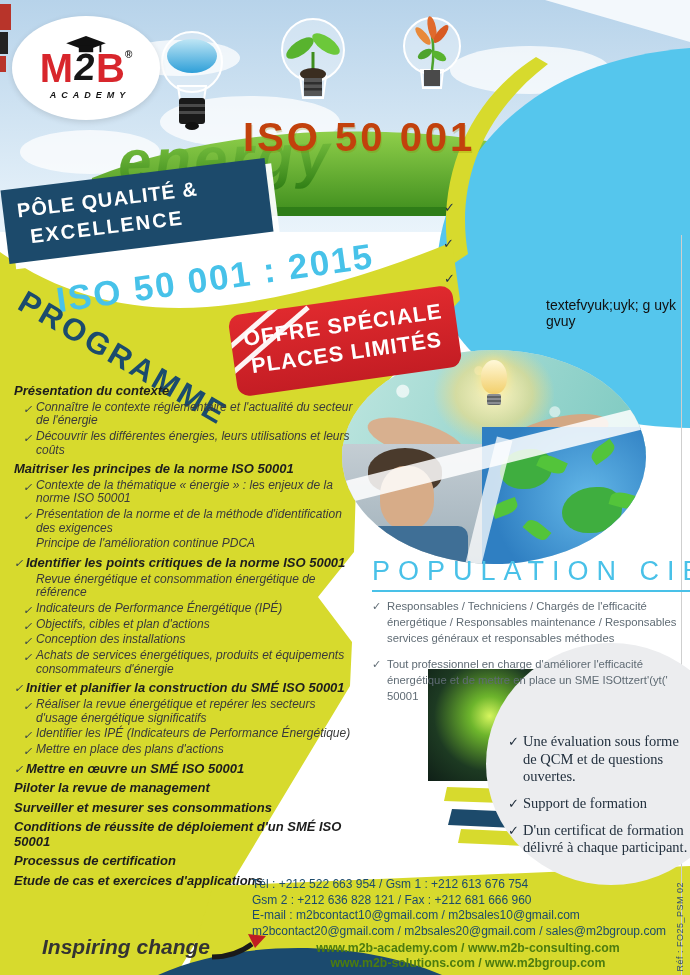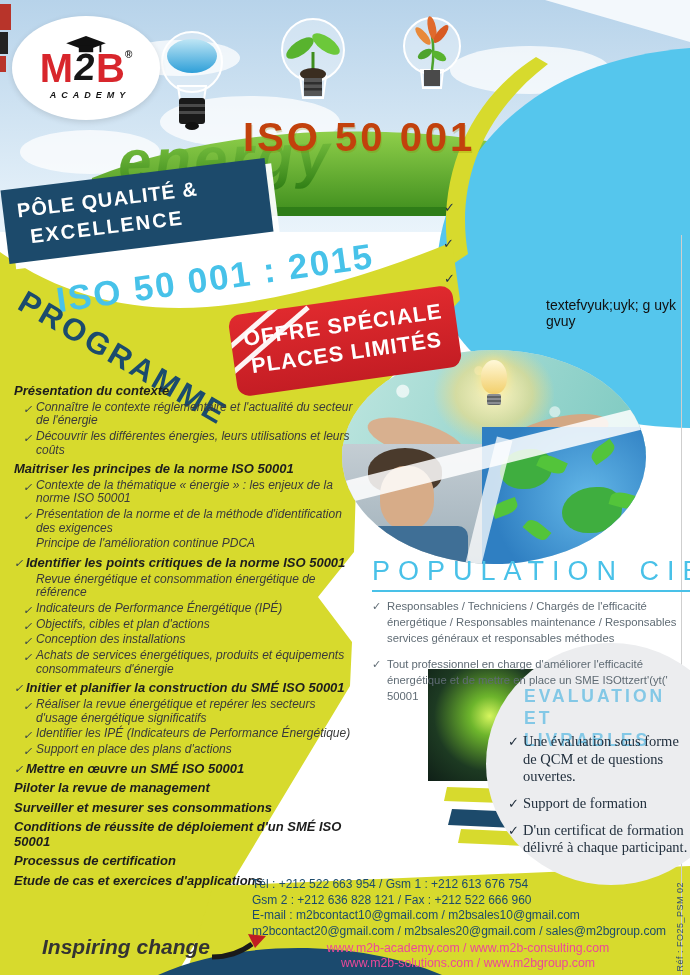--- a/index.html
+++ b/index.html
@@ -110,22 +110,22 @@
               line-height:1.25;z-index:6;}
   .eval-items{left:508px;top:733px;width:182px;z-index:6;font-family:"Liberation Serif",serif;}
   .eval-i{position:relative;font-size:14.5px;color:#22303e;line-height:1.22;padding-left:15px;
           margin-bottom:9px;}
   .eval-i .ck{position:absolute;left:0;top:1px;font-size:13px;color:#22303e;}
 
   
   .tagline{left:42px;top:934px;font:italic 600 21px "Liberation Sans",sans-serif;color:#333;z-index:6;
            display:flex;align-items:center;justify-content:center;}
   .contacts{left:252px;top:877px;width:420px;font-size:12px;color:#1c4a6b;line-height:15.5px;z-index:6;}
-  .websites{left:268px;top:941px;width:400px;text-align:center;font-size:12.3px;font-weight:normal;
-            color:#ec4899;line-height:15px;z-index:6;}
+  .websites{left:268px;top:941px;width:400px;text-align:center;font-size:12.3px;font-weight:bold;
+            color:#4d7c0f;line-height:15px;z-index:6;}
   .ref{right:5px;top:882px;writing-mode:vertical-rl;transform:rotate(180deg);font-size:9px;
        color:#35506b;z-index:6;letter-spacing:.5px;}
   .edge-line{left:681px;top:235px;width:1px;height:740px;background:#cfcfcf;z-index:2;}
 </style>
 </head>
 <body>
 
 <div class="page">
 
   <svg id="bg" width="690" height="975" viewBox="0 0 690 975">
@@ -292,57 +292,53 @@
       <div class="prog-i"><span>Principe de l'amélioration continue PDCA</span></div>
       <div class="prog-h ckd"><span class="ck">✓</span><span>Identifier les points critiques de la norme ISO 50001</span></div>
       <div class="prog-i"><span>Revue énergétique et consommation énergétique de référence</span></div>
       <div class="prog-i"><span class="ck">✓</span><span>Indicateurs de Performance Énergétique (IPÉ)</span></div>
       <div class="prog-i"><span class="ck">✓</span><span>Objectifs, cibles et plan d'actions</span></div>
       <div class="prog-i"><span class="ck">✓</span><span>Conception des installations</span></div>
       <div class="prog-i"><span class="ck">✓</span><span>Achats de services énergétiques, produits et équipements consommateurs d'énergie</span></div>
       <div class="prog-h ckd"><span class="ck">✓</span><span>Initier et planifier la construction du SMÉ ISO 50001</span></div>
       <div class="prog-i"><span class="ck">✓</span><span>Réaliser la revue énergétique et repérer les secteurs d'usage énergétique significatifs</span></div>
       <div class="prog-i"><span class="ck">✓</span><span>Identifier les IPÉ (Indicateurs de Performance Énergétique)</span></div>
-      <div class="prog-i"><span class="ck">✓</span><span>Support en place des plans d'actions</span></div>
+      <div class="prog-i"><span class="ck">✓</span><span>Mettre en place des plans d'actions</span></div>
       <div class="prog-h ckd"><span class="ck">✓</span><span>Mettre en œuvre un SMÉ ISO 50001</span></div>
       <div class="prog-h"><span>Piloter la revue de management</span></div>
       <div class="prog-h"><span>Surveiller et mesurer ses consommations</span></div>
       <div class="prog-h"><span>Conditions de réussite de déploiement d'un SMÉ ISO 50001</span></div>
       <div class="prog-h"><span>Processus de certification</span></div>
       <div class="prog-h"><span>Etude de cas et exercices d'applications</span></div>
     </div>
 
   <div class="abs pop-title">POPULATION CIBLE</div>
   <div class="abs pop-items" id="pop-items">
       <div class="pop-i"><span class="ck">✓</span><span>Responsables / Techniciens / Chargés de l'efficacité énergétique / Responsables maintenance / Responsables services généraux et responsables méthodes</span></div>
       <div class="pop-i"><span class="ck">✓</span><span>Tout professionnel en charge d'améliorer l'efficacité énergétique et de mettre en place un SME ISOttzert'(yt(' 50001</span></div>
     </div>
 
   <div class="abs green-photo"></div>
   <div class="abs eval-circle"></div>
-  <div class="abs eval-title">
-    <div>EVALUATION ET</div>
-    <div>LIVRABLES</div>
-  </div>
   <div class="abs eval-items" id="eval-items">
       <div class="eval-i"><span class="ck">✓</span><span>Une évaluation sous forme de QCM et de questions ouvertes.</span></div>
       <div class="eval-i"><span class="ck">✓</span><span>Support de formation</span></div>
       <div class="eval-i"><span class="ck">✓</span><span>D'un certificat de formation délivré à chaque participant.</span></div>
     </div>
 
   <div class="abs tagline">
     <span>Inspiring change</span>
     <svg width="56" height="26" viewBox="0 0 56 26">
       <path d="M2,23 C 18,23 30,19 42,10" stroke="#1a1a1a" stroke-width="5" fill="none"></path>
       <polygon points="38,0 56,2 45,14" fill="#c01d23"></polygon>
     </svg>
   </div>
   <div class="abs contacts" id="contact-lines">
       <div>Tél  : +212 522 663 954 / Gsm 1  : +212 613 676 754</div>
-      <div>Gsm 2  : +212 636 828 121 / Fax : +212 522 666 960</div>
+      <div>Gsm 2  : +212 636 828 121 / Fax : +212 681 666 960</div>
       <div>E-mail  : m2bcontact10@gmail.com / m2bsales10@gmail.com</div>
       <div>m2bcontact20@gmail.com / m2bsales20@gmail.com / sales@m2bgroup.com</div>
     </div>
   <div class="abs websites" id="website-lines">
       <div>www.m2b-academy.com / www.m2b-consulting.com</div>
       <div>www.m2b-solutions.com / www.m2bgroup.com</div>
     </div>
   <div class="abs ref">Réf : FO25_PSM 02</div>
 
 </div>

